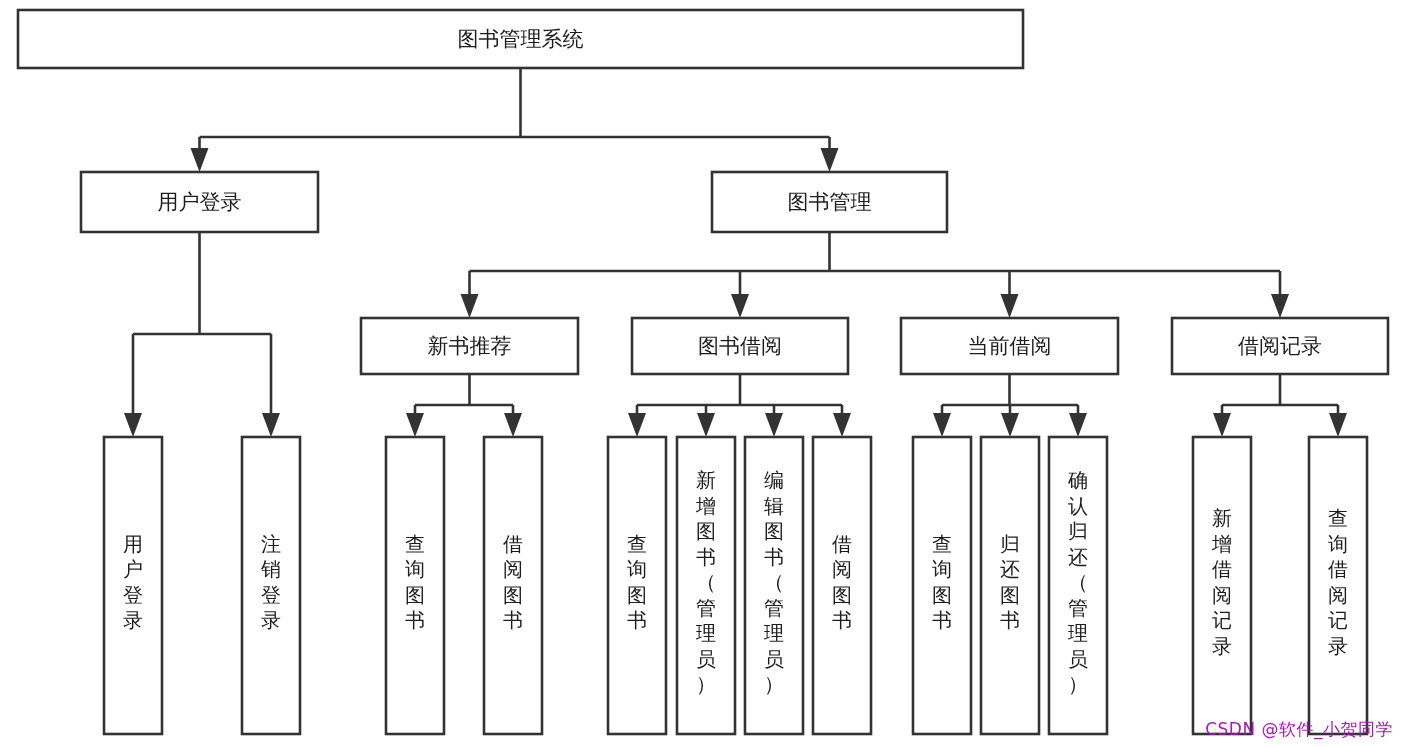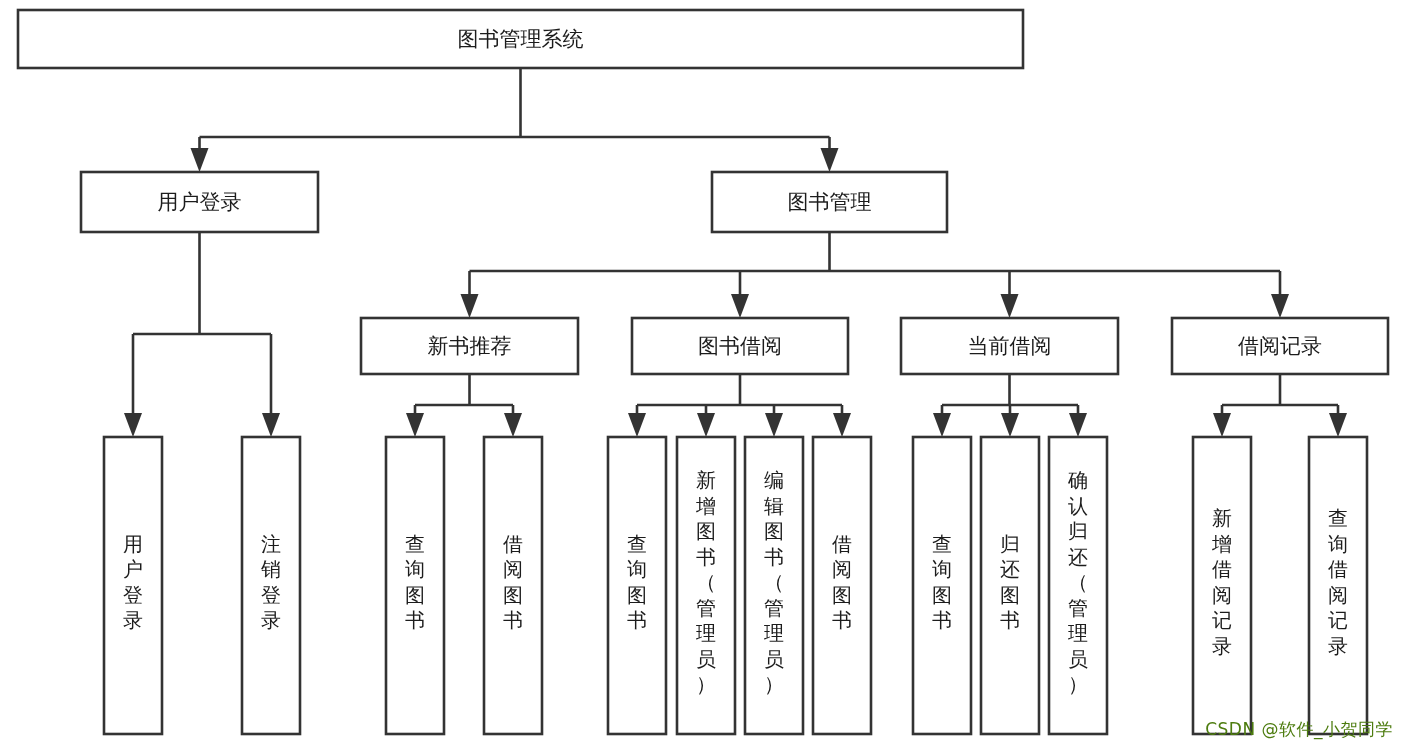--- a/index.html
+++ b/index.html
@@ -53,21 +53,21 @@
     font-family: "DejaVu Sans", "Liberation Sans", sans-serif;
     font-size: 20px;
     text-anchor: middle;
   }
   .watermark-text {
     position: absolute;
     right: 12px;
     bottom: 6px;
     font-family: "DejaVu Sans", "Liberation Sans", sans-serif;
     font-size: 17px;
-    color: #4d7c0f;
+    color: #a21caf;
     white-space: nowrap;
     letter-spacing: 0.5px;
     pointer-events: none;
   }
 </style>
 </head>
 <body>
 
 <div id="diagram-root">
   <svg class="diagram-canvas" viewBox="0 0 1405 747">

